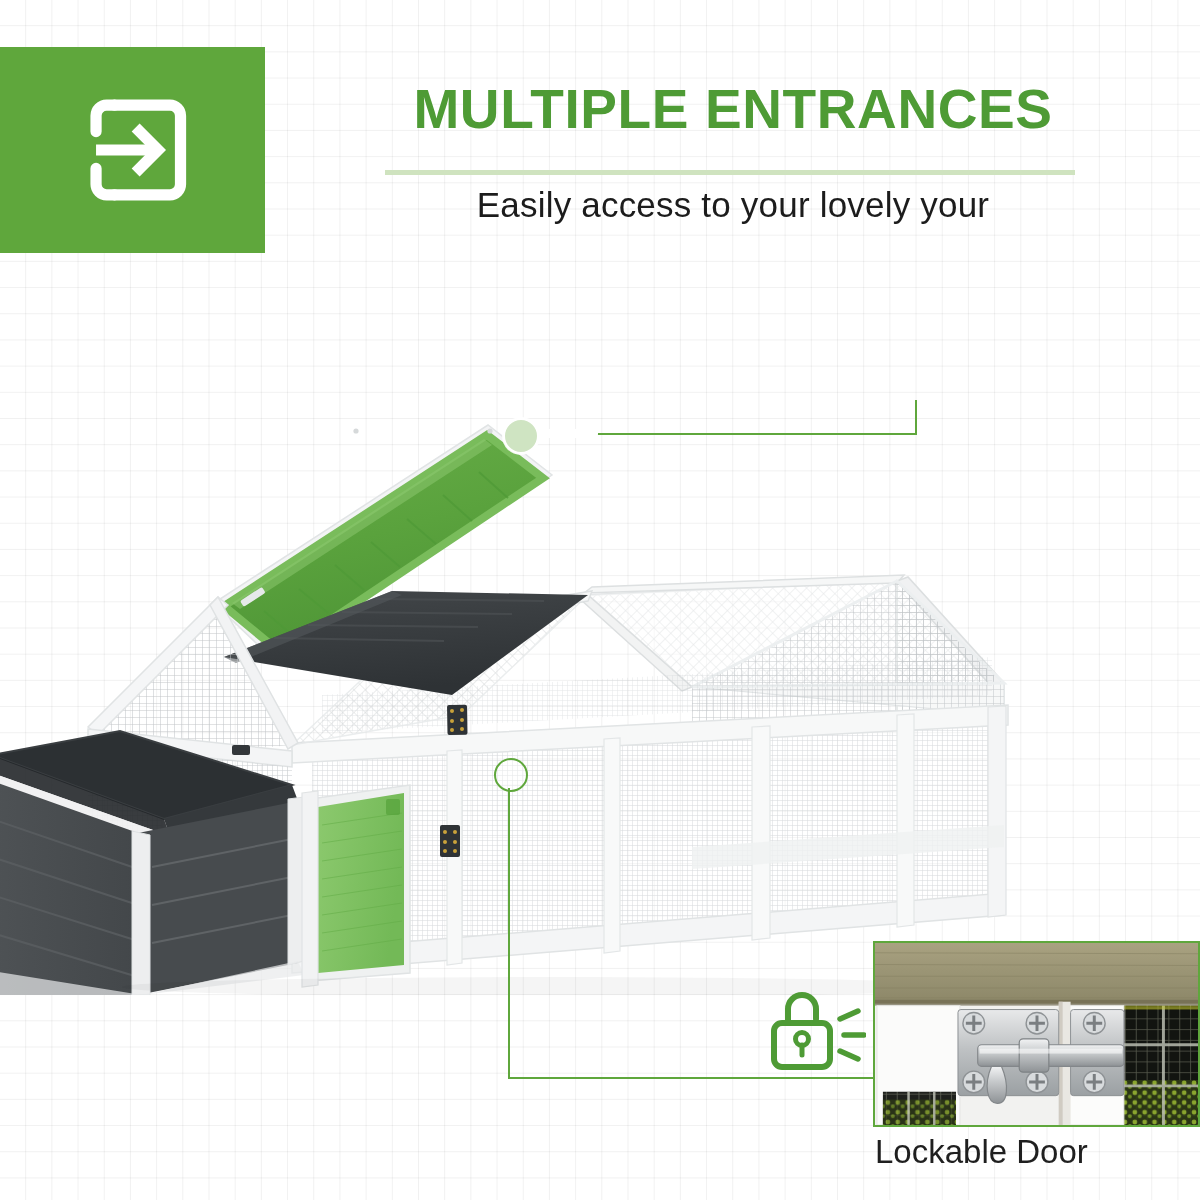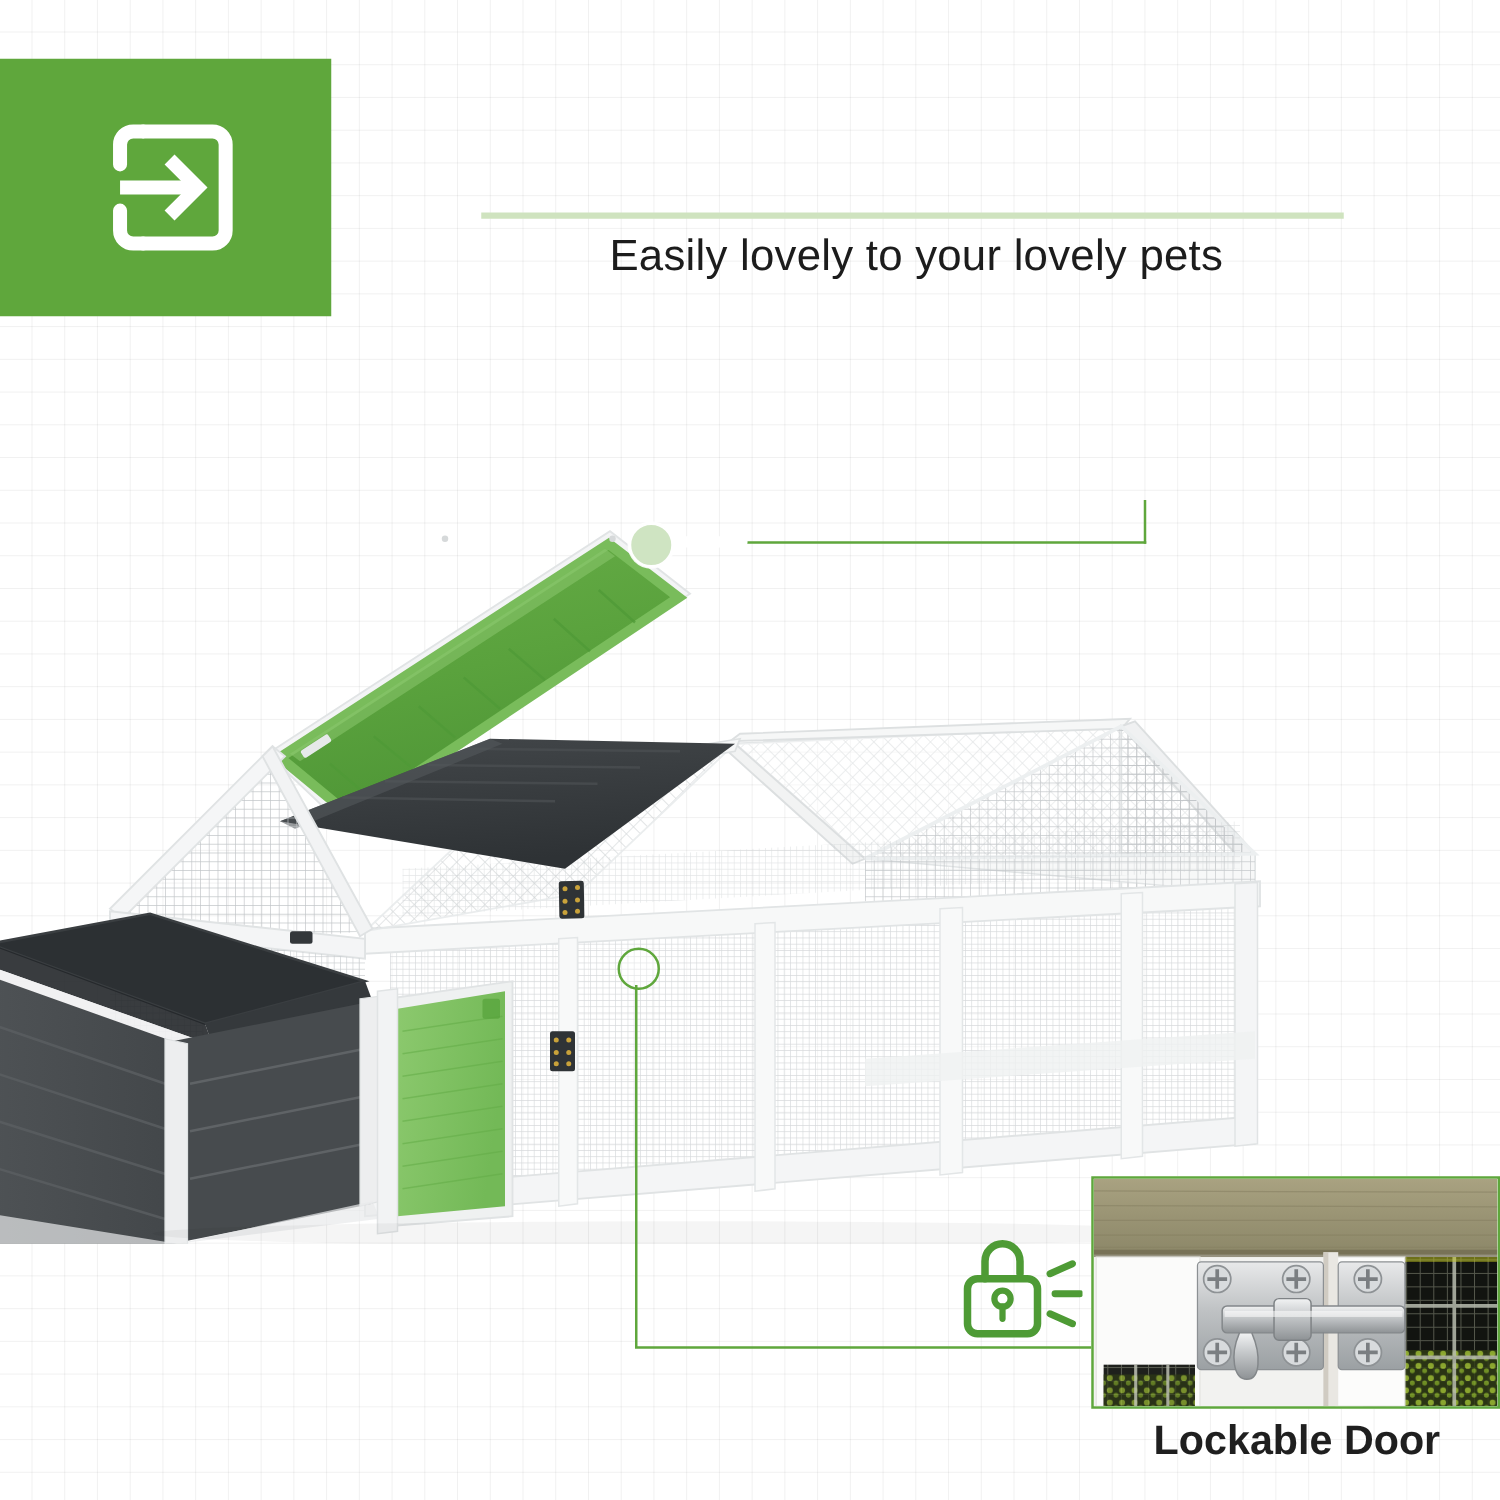--- a/index.html
+++ b/index.html
@@ -144,23 +144,22 @@
     box-sizing: border-box;
     overflow: hidden;
     background: #ffffff;
   }
   .inset-photo svg { width: 100%; height: 100%; display: block; }
 
   .inset-caption {
     position: absolute;
     left: 875px; top: 1133px;
     width: 325px;
-    text-align: center;
     font-size: 33px;
-    font-weight: 700;
+    font-weight: 400;
     color: #1f1f1f;
     white-space: nowrap;
   }
 
   
   .product {
     position: absolute;
     left: -8px; top: 395px;
     width: 1090px; height: 600px;
   }
@@ -176,22 +175,23 @@
       <svg viewBox="0 0 100 100" fill="none" xmlns="http://www.w3.org/2000/svg">
         <path d="M36 16 H78 a8 8 0 0 1 8 8 V76 a8 8 0 0 1 -8 8 H36" stroke="#ffffff" stroke-width="8.5" stroke-linecap="round" fill="none"></path>
         <path d="M36 16 H30 a8 8 0 0 0 -8 8 V36" stroke="#ffffff" stroke-width="8.5" stroke-linecap="round" fill="none"></path>
         <path d="M22 64 V76 a8 8 0 0 0 8 8 H36" stroke="#ffffff" stroke-width="8.5" stroke-linecap="round" fill="none"></path>
         <path d="M22 50 H68" stroke="#ffffff" stroke-width="8.5" stroke-linecap="butt"></path>
         <path d="M52 33 L69 50 L52 67" stroke="#ffffff" stroke-width="8.5" stroke-linecap="butt" stroke-linejoin="miter" fill="none"></path>
       </svg>
     </span>
   </div>
 
+  <div class="header-title">MULTIPLE ENTRANCES</div>
   <div class="header-rule"></div>
-  <div class="header-sub">Easily lovely to your lovely pets</div>
+  <div class="header-sub">Easily access to your lovely your</div>
 
   <div class="product">
     <svg viewBox="0 0 1090 600" xmlns="http://www.w3.org/2000/svg">
       <defs>
         <pattern id="wiremesh" width="7" height="7" patternUnits="userSpaceOnUse">
           <path d="M0 0 H7 M0 0 V7" stroke="#BFC3C6" stroke-width="1.1" fill="none"></path>
         </pattern>
         <pattern id="wiremeshFine" width="5" height="5" patternUnits="userSpaceOnUse">
           <path d="M0 0 H5 M0 0 V5" stroke="#C6CACD" stroke-width="1" fill="none"></path>
         </pattern>

